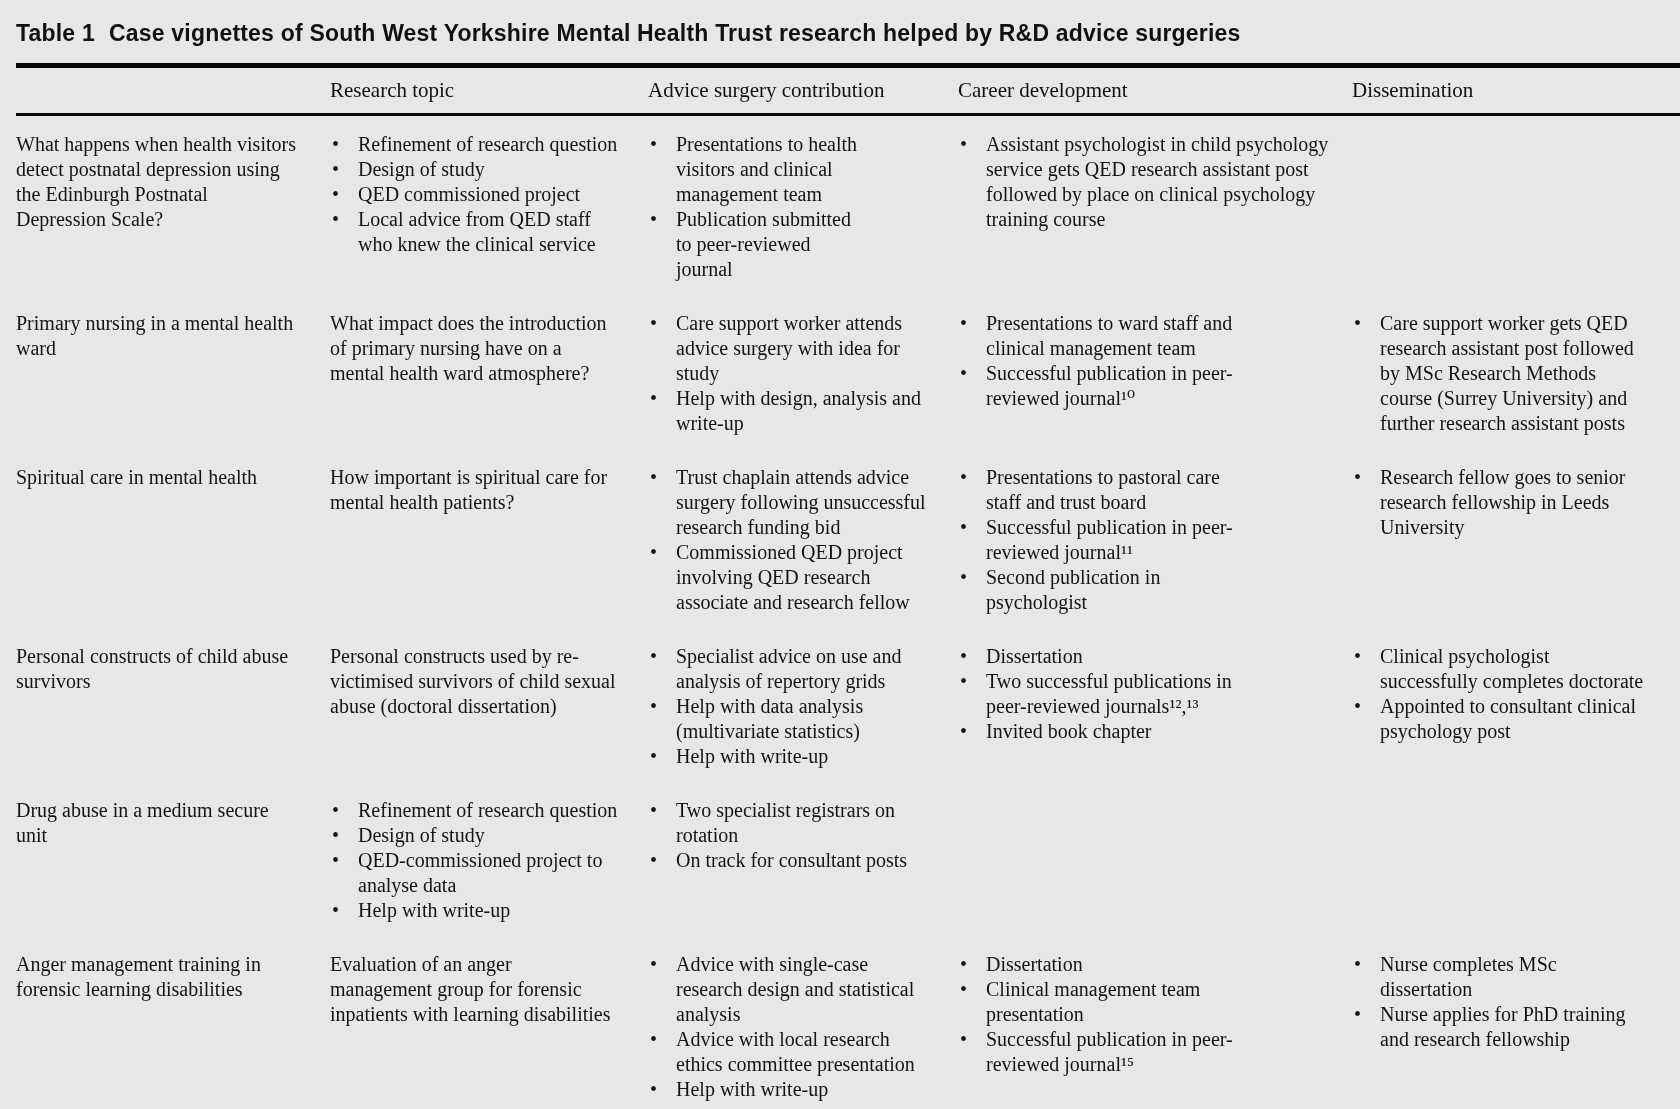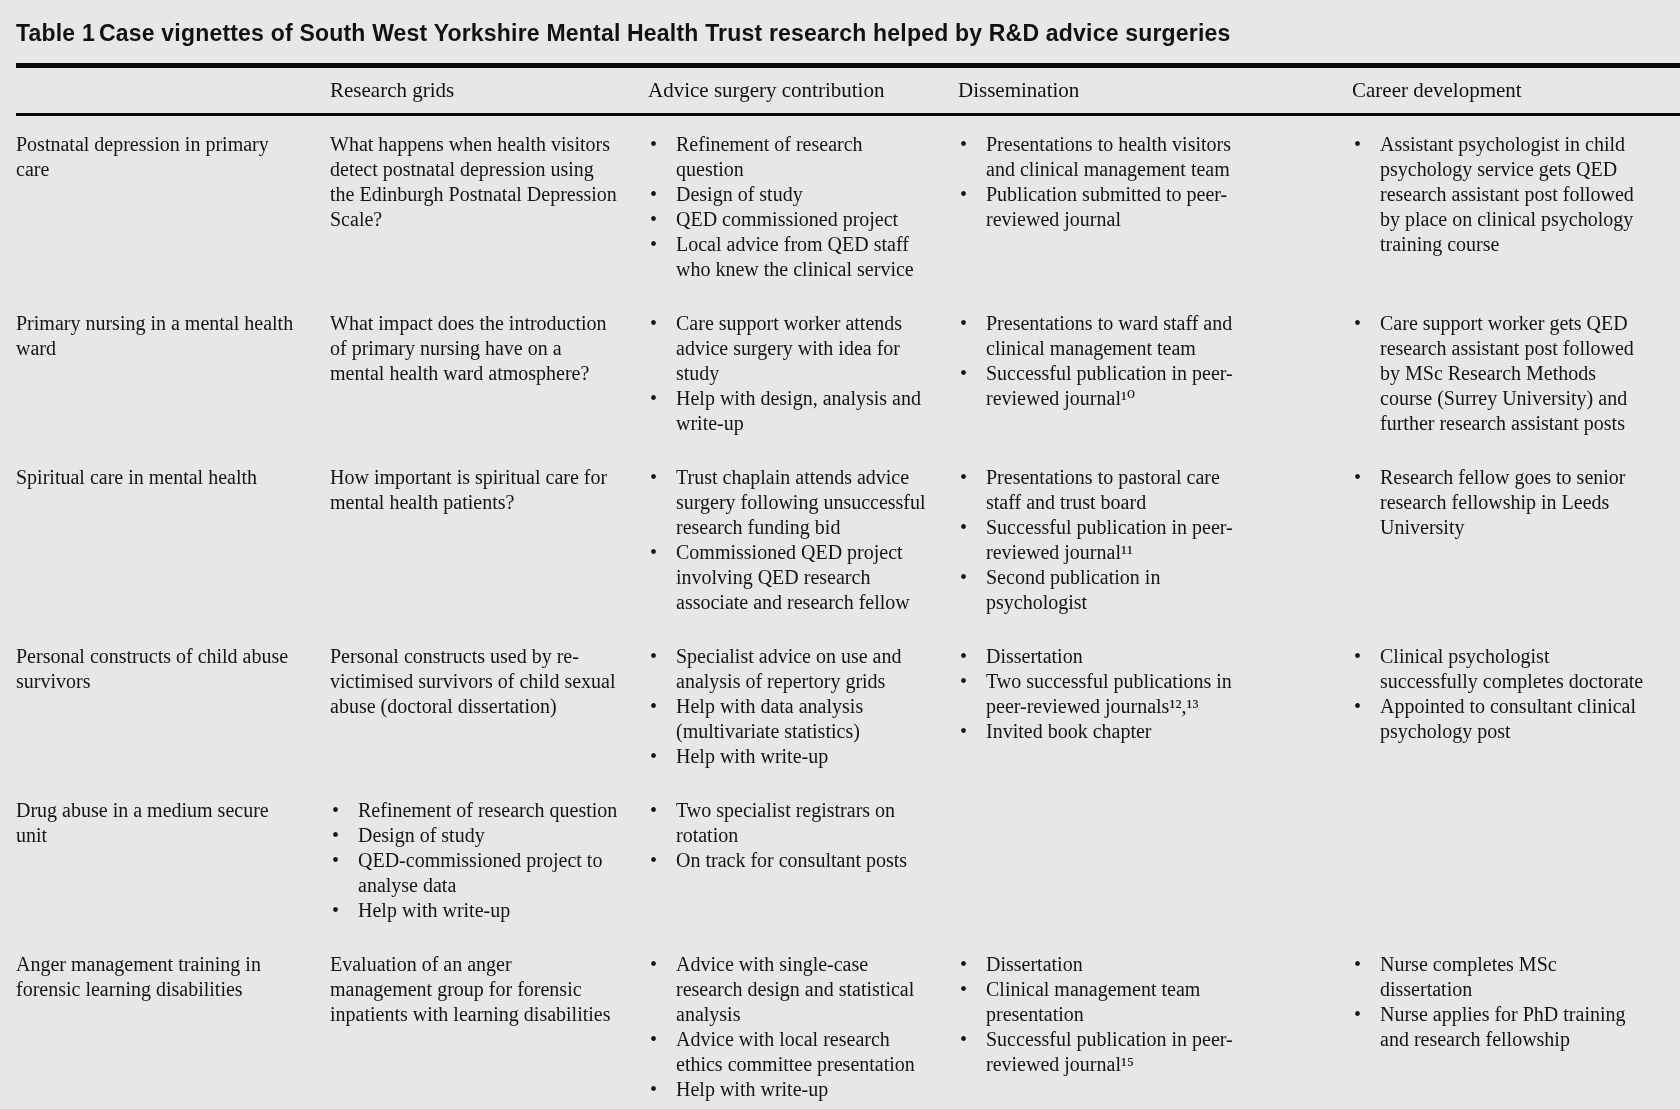--- a/index.html
+++ b/index.html
@@ -14,21 +14,21 @@
     overflow: hidden;
   }
   .caption {
     padding: 20px 20px 0 16px;
     font-family: "Liberation Sans", "DejaVu Sans", sans-serif;
     font-weight: bold;
     font-size: 23px;
     letter-spacing: 0.2px;
     color: #111;
   }
-  .caption .tlabel { margin-right: 4px; }
+  .caption .tlabel { margin-right: 14px; }
   .rule {
     margin-left: 16px;
     margin-right: 0;
     background: #0a0a0a;
   }
   .rule.thick { height: 5px; margin-top: 16px; }
   .rule.thin  { height: 3px; }
   .grid {
     display: grid;
     grid-template-columns: 314px 318px 310px 394px 1fr;
@@ -68,31 +68,30 @@
 <div class="page">
 
   <div class="caption">
     <span class="tlabel">Table 1</span><span>Case vignettes of South West Yorkshire Mental Health Trust research helped by R&amp;D advice surgeries</span>
   </div>
 
   <div class="rule thick"></div>
 
   <div class="grid hdr-row">
     <div class="hdr-cell"></div>
-    <div class="hdr-cell">Research grids</div>
+    <div class="hdr-cell">Research topic</div>
     <div class="hdr-cell">Advice surgery contribution</div>
+    <div class="hdr-cell">Career development</div>
     <div class="hdr-cell">Dissemination</div>
-    <div class="hdr-cell">Career development</div>
   </div>
 
   <div class="rule thin"></div>
 
   <div class="tbody" id="table-body">
       <div class="grid body-row">
-        <div class="cell c1">Postnatal depression in primary care</div>
         <div class="cell c2">What happens when health visitors detect postnatal depression using the Edinburgh Postnatal Depression Scale?</div>
         <div class="cell c3">
           <ul class="bullets">
             <li>Refinement of research question</li>
             <li>Design of study</li>
             <li>QED commissioned project</li>
             <li>Local advice from QED staff who knew the clinical service</li>
           </ul>
         </div>
         <div class="cell c4">

